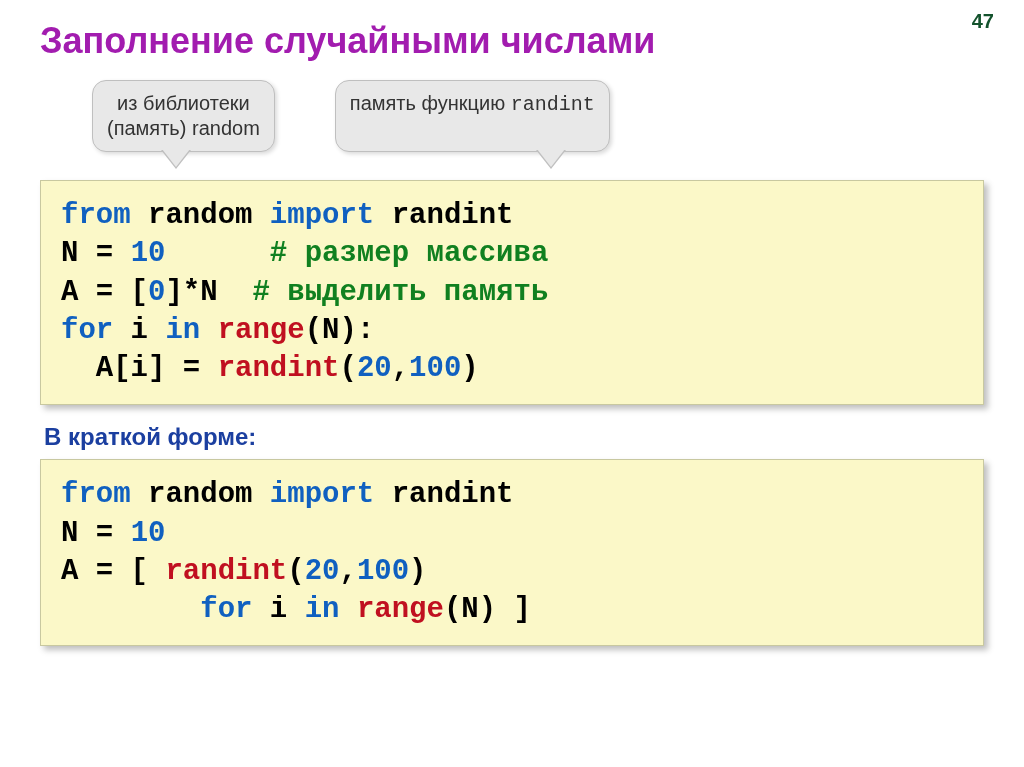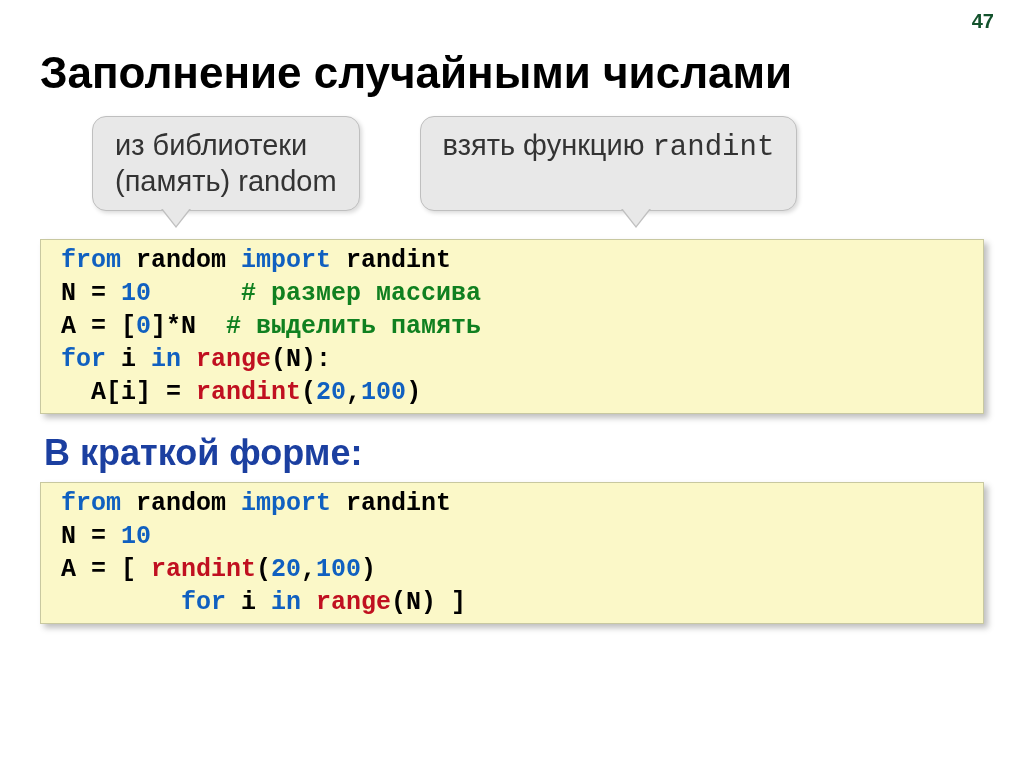--- a/index.html
+++ b/index.html
@@ -13,40 +13,40 @@
   }
   .page-number {
     position: absolute;
     top: 10px;
     right: 30px;
     color: #14532d;
     font-size: 20px;
     font-weight: bold;
   }
   .slide-title {
-    font-size: 44px;
+    font-size: 36px;
     font-weight: bold;
-    color: #000000;
-    margin-top: 28px;
+    color: #a21caf;
     margin-bottom: 18px;
   }
   .callouts-row {
     display: flex;
     gap: 60px;
     margin-bottom: 28px;
     padding-left: 52px;
   }
   .callout {
     position: relative;
     background: #e8e8e8;
     border: 1px solid #bfbfbf;
     border-radius: 14px;
-    padding: 10px 22px;
-    font-size: 29px;
+    padding: 10px 14px;
+    font-size: 20px;
     color: #333;
+    text-align: center;
     line-height: 1.25;
     box-shadow: 2px 2px 4px rgba(0,0,0,0.15);
   }
   .callout .tail {
     position: absolute;
     bottom: -16px;
     width: 0; height: 0;
     border-left: 14px solid transparent;
     border-right: 14px solid transparent;
     border-top: 18px solid #e8e8e8;
@@ -62,31 +62,31 @@
   .callout-1 .tail-border { left: 68px; }
   .callout-1 .tail        { left: 69px; }
   .callout-2 .tail-border { left: 200px; }
   .callout-2 .tail        { left: 201px; }
   .callout .mono { font-family: "Courier New", monospace; }
 
   .code-block {
     background: #fbf8c8;
     border: 1px solid #c8c8a0;
     box-shadow: 4px 4px 6px rgba(0,0,0,0.25);
-    padding: 4px 20px;
+    padding: 16px 20px;
     font-family: "Courier New", monospace;
-    font-size: 25px;
+    font-size: 29px;
     font-weight: bold;
     line-height: 1.32;
     white-space: pre;
     color: #000;
     margin-bottom: 18px;
   }
   .subhead {
-    font-size: 36px;
+    font-size: 24px;
     font-weight: bold;
     color: #1b3fa0;
     margin: 4px 0 8px 4px;
   }
   .kw   { color: #1060c0; }   
   .num  { color: #1060c0; }   
   .fn   { color: #c01020; }   
   .cm   { color: #108020; }   
 </style>
 </head>
@@ -96,21 +96,21 @@
 
 <h1 class="slide-title">Заполнение случайными числами</h1>
 
 <div class="callouts-row">
   <div class="callout callout-1">
     <span>из библиотеки</span><br>
     <span>(память) random</span>
     <div class="tail-border"></div><div class="tail"></div>
   </div>
   <div class="callout callout-2">
-    <span>взять функцию </span><span class="mono">randint</span>
+    <span>память функцию </span><span class="mono">randint</span>
     <div class="tail-border"></div><div class="tail"></div>
   </div>
 </div>
 
 <div class="code-block"><span class="kw">from</span><span> random </span><span class="kw">import</span><span> randint</span>
 <span>N = </span><span class="num">10</span><span>      </span><span class="cm"># размер массива</span>
 <span>A = [</span><span class="num">0</span><span>]*N  </span><span class="cm"># выделить память</span>
 <span class="kw">for</span><span> i </span><span class="kw">in</span><span> </span><span class="fn">range</span><span>(N):</span>
 <span>  A[i] = </span><span class="fn">randint</span><span>(</span><span class="num">20</span><span>,</span><span class="num">100</span><span>)</span></div>
 

